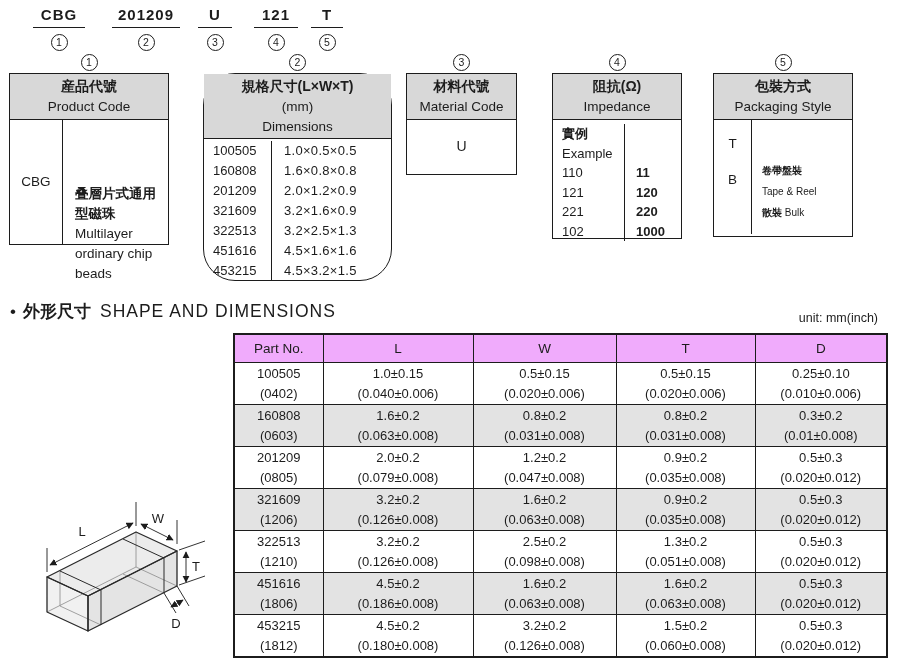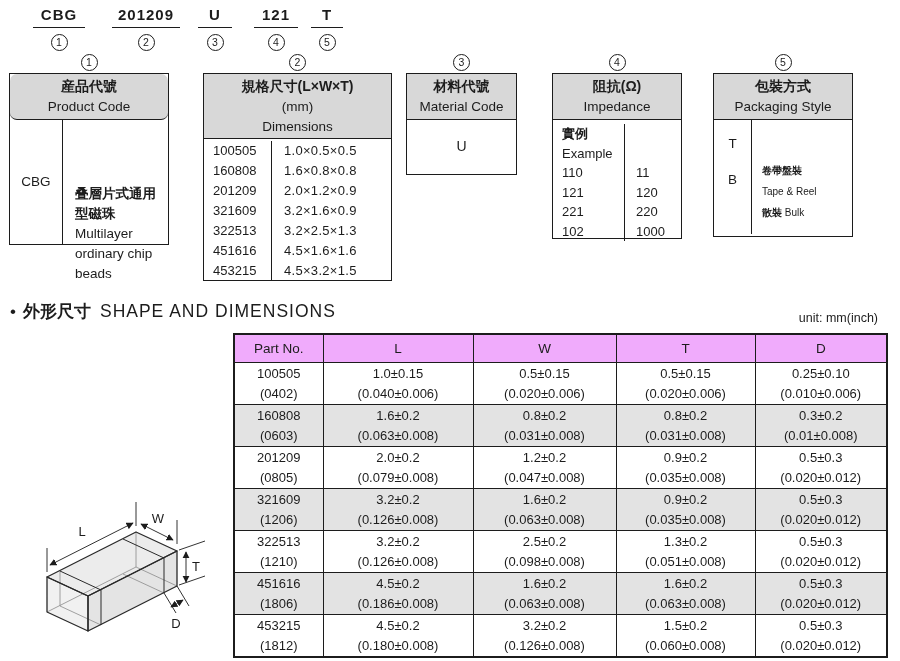--- a/index.html
+++ b/index.html
@@ -32,21 +32,21 @@
 
   .b2-row{display:flex;font-size:13px;line-height:20px;}
   .b2-code{width:58px;padding-left:9px;border-right:1.2px solid #1c1c1c;}
   .b2-size{padding-left:12px;letter-spacing:.3px;}
   .b2-rows{padding-top:2px;}
 
   .b3-body{display:flex;align-items:center;justify-content:center;font-size:14px;}
 
   .b4-row{display:flex;font-size:13px;line-height:19.5px;}
   .b4-left{width:62px;padding-left:9px;border-right:1.2px solid #1c1c1c;}
-  .b4-right{padding-left:11px;}
+  .b4-right{padding-left:11px;font-weight:bold;}
   .b4-rows{padding-top:4px;}
   .zh-b{font-weight:bold;}
 
   .b5-left{width:37px;border-right:1.2px solid #1c1c1c;text-align:center;font-size:13.5px;}
   .b5-right{flex:1;padding:16px 0 0 10px;font-size:10px;line-height:21px;margin-top:24px;}
   .b5-t{margin-top:16px;}
   .b5-b{margin-top:21px;}
 
   
   .sec{position:absolute;left:10px;top:300px;display:flex;align-items:baseline;}
@@ -92,37 +92,37 @@
     </div>
     <div class="pn-seg" style="left:311px;width:32px;">
       <div class="pn-code">T</div>
       <div class="pn-mark"><span class="cmark">5</span></div>
     </div>
   </div>
 
   <div class="bw" style="left:9px;width:160px;">
     <div class="bmark"><span class="cmark">1</span></div>
     <div class="lg-box" style="height:170px;">
-      <div class="lg-head" style="height:45px;border-radius:7px;">
+      <div class="lg-head" style="height:45px;">
         <div class="zh">産品代號</div>
         <div class="en">Product Code</div>
       </div>
       <div class="lg-body" style="height:123.5px;">
         <div class="b1-left">CBG</div>
         <div class="b1-right">
           <div class="b1-zh">叠層片式通用型磁珠</div>
           <div class="b1-en">Multilayer ordinary chip beads</div>
         </div>
       </div>
     </div>
   </div>
 
   <div class="bw" style="left:203px;width:189px;">
     <div class="bmark"><span class="cmark">2</span></div>
-    <div class="lg-box" style="height:206px;">
+    <div class="lg-box" style="height:206px;border-radius:32px;">
       <div class="lg-head" style="height:64px;">
         <div class="zh">規格尺寸(L×W×T)</div>
         <div class="en">(mm)</div>
         <div class="en">Dimensions</div>
       </div>
       <div class="b2-rows" style="height:138px;">
         <div class="b2-row">
             <span class="b2-code">100505</span>
             <span class="b2-size">1.0×0.5×0.5</span>
           </div>

